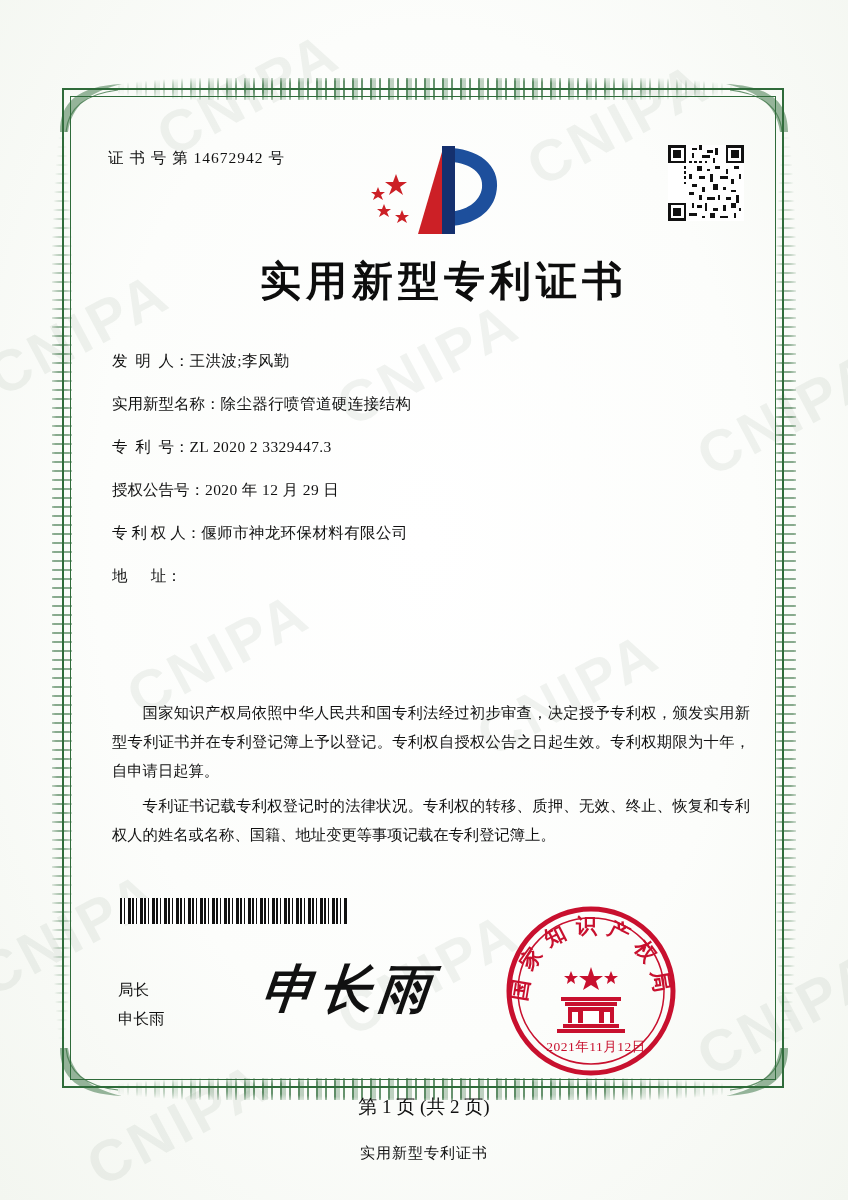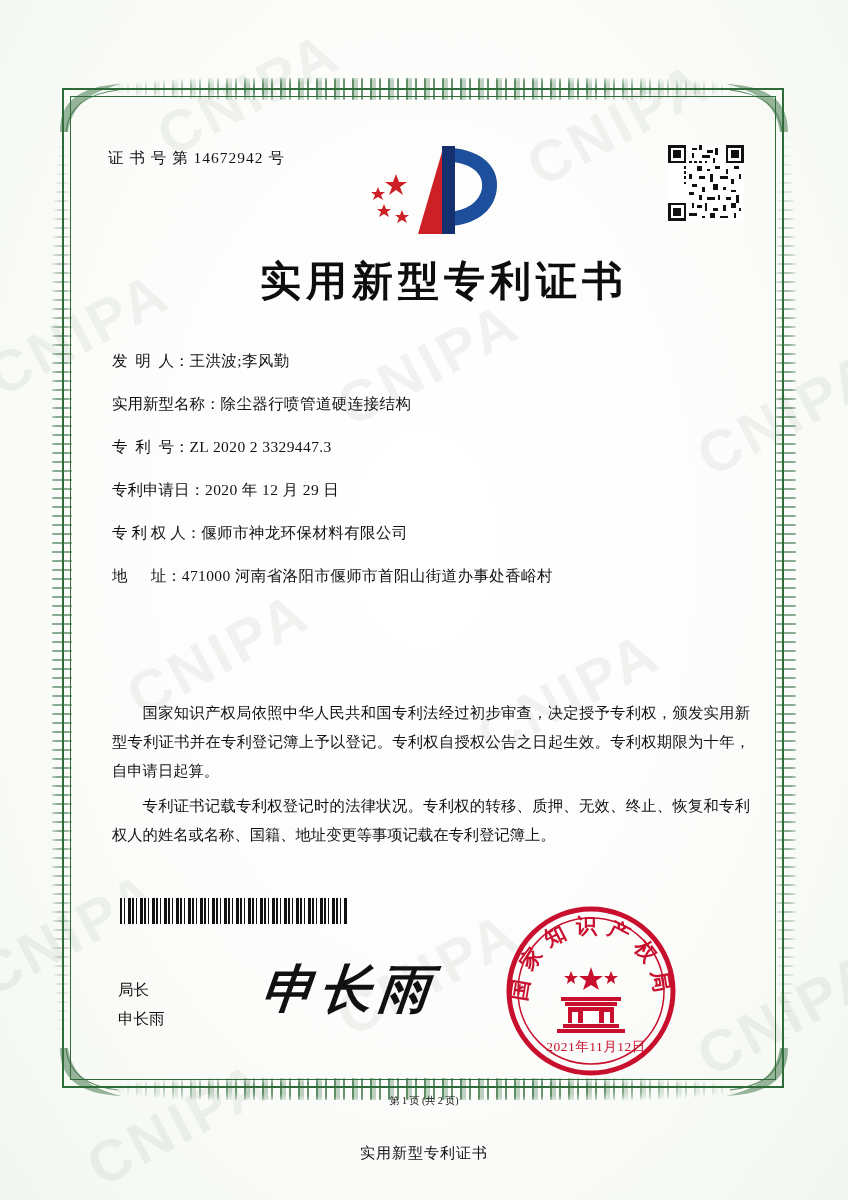--- a/index.html
+++ b/index.html
@@ -243,21 +243,21 @@
     font-size: 13.5px;
     color: #c8102e;
     letter-spacing: .5px;
   }
 
   .page-no {
     position: absolute;
     left: 0; right: 0;
     top: 1094px;
     text-align: center;
-    font-size: 10px;
+    font-size: 19px;
     color: #111;
   }
   .footer-note {
     position: absolute;
     left: 0; right: 0;
     top: 1144px;
     text-align: center;
     font-size: 15px;
     letter-spacing: 1px;
     color: #111;
@@ -409,30 +409,29 @@
     </div>
     <div class="field">
       <span class="lbl">实用新型名称：</span>
       <span class="val">除尘器行喷管道硬连接结构</span>
     </div>
     <div class="field">
       <span class="lbl">专  利  号：</span>
       <span class="val">ZL 2020 2 3329447.3</span>
     </div>
     <div class="field">
-      <span class="lbl">专利申请日：</span>
+      <span class="lbl">授权公告号：</span>
       <span class="val">2020 年 12 月 29 日</span>
     </div>
     <div class="field">
       <span class="lbl">专 利 权 人：</span>
       <span class="val">偃师市神龙环保材料有限公司</span>
     </div>
     <div class="field">
       <span class="lbl">地      址：</span>
-      <span class="val">471000 河南省洛阳市偃师市首阳山街道办事处香峪村</span>
     </div>
   </div>
 
   <div class="paras">
     <p>国家知识产权局依照中华人民共和国专利法经过初步审查，决定授予专利权，颁发实用新型专利证书并在专利登记簿上予以登记。专利权自授权公告之日起生效。专利权期限为十年，自申请日起算。</p>
     <p>专利证书记载专利权登记时的法律状况。专利权的转移、质押、无效、终止、恢复和专利权人的姓名或名称、国籍、地址变更等事项记载在专利登记簿上。</p>
   </div>
 
   <div class="barcode"></div>
 

